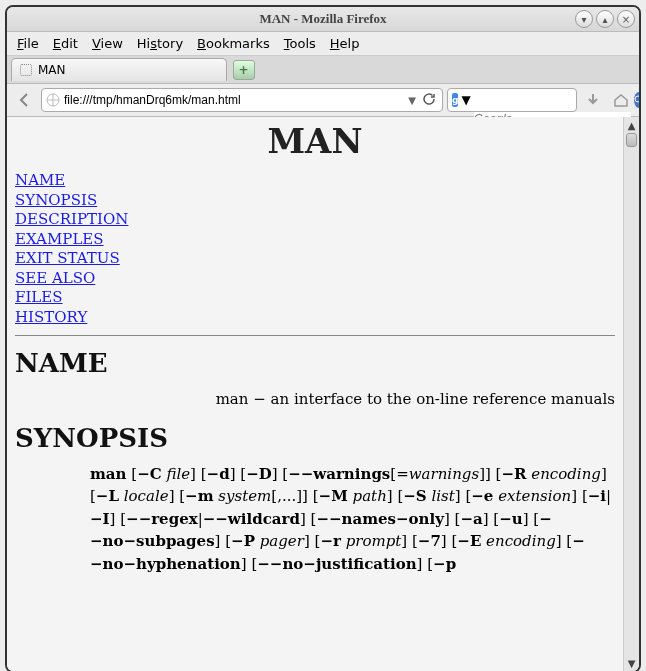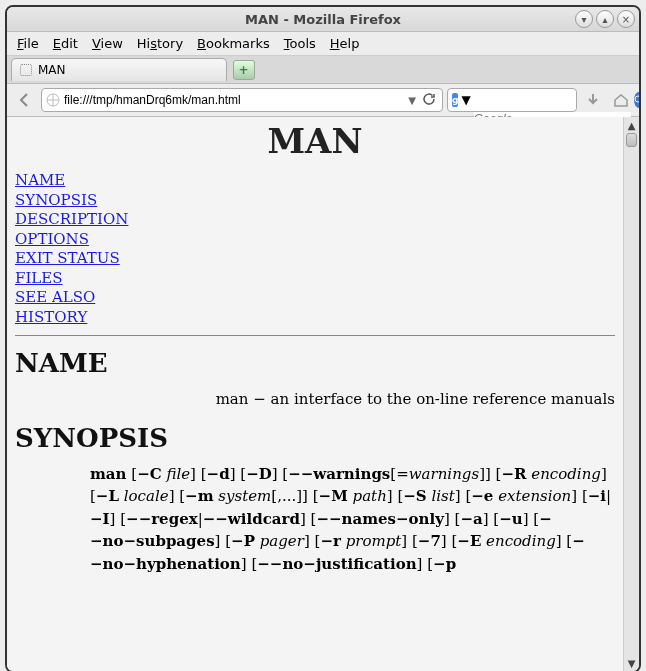--- a/index.html
+++ b/index.html
@@ -18,21 +18,21 @@
 }
 .titlebar {
   background: linear-gradient(#e8e8e8, #d8d8d8);
   display: flex;
   align-items: center;
   justify-content: center;
   position: relative;
   height: 25px;
   border-bottom: 1px solid #bbb;
 }
-.titlebar-text { font-weight: bold; font-size: 13px; color: #444; }
+.titlebar-text { font-weight: bold; font-size: 13px; color: #444; font-family: Liberation Serif, serif; }
 .win-controls { position: absolute; right: 4px; display: flex; gap: 3px; }
 .win-btn {
   width: 18px; height: 18px;
   border: 1px solid #999;
   border-radius: 50%;
   background: linear-gradient(#fff,#ddd);
   display:flex;align-items:center;justify-content:center;
   font-size:10px;color:#555;
 }
 .menubar {
@@ -206,24 +206,24 @@
   </div>
 
   <div class="content-wrap">
     <div class="content">
       <h1 class="doc-title">MAN</h1>
 
       <div class="toc">
         <a>NAME</a>
         <a>SYNOPSIS</a>
         <a>DESCRIPTION</a>
-        <a>OPTIONS</a>
+        <a>EXAMPLES</a>
         <a>EXIT STATUS</a>
+        <a>SEE ALSO</a>
         <a>FILES</a>
-        <a>SEE ALSO</a>
         <a>HISTORY</a>
       </div>
 
       <hr>
 
       <h2 class="sec">NAME</h2>
       <p class="desc">man − an interface to the on-line reference manuals</p>
 
       <h2 class="sec">SYNOPSIS</h2>
       <p class="syn">

